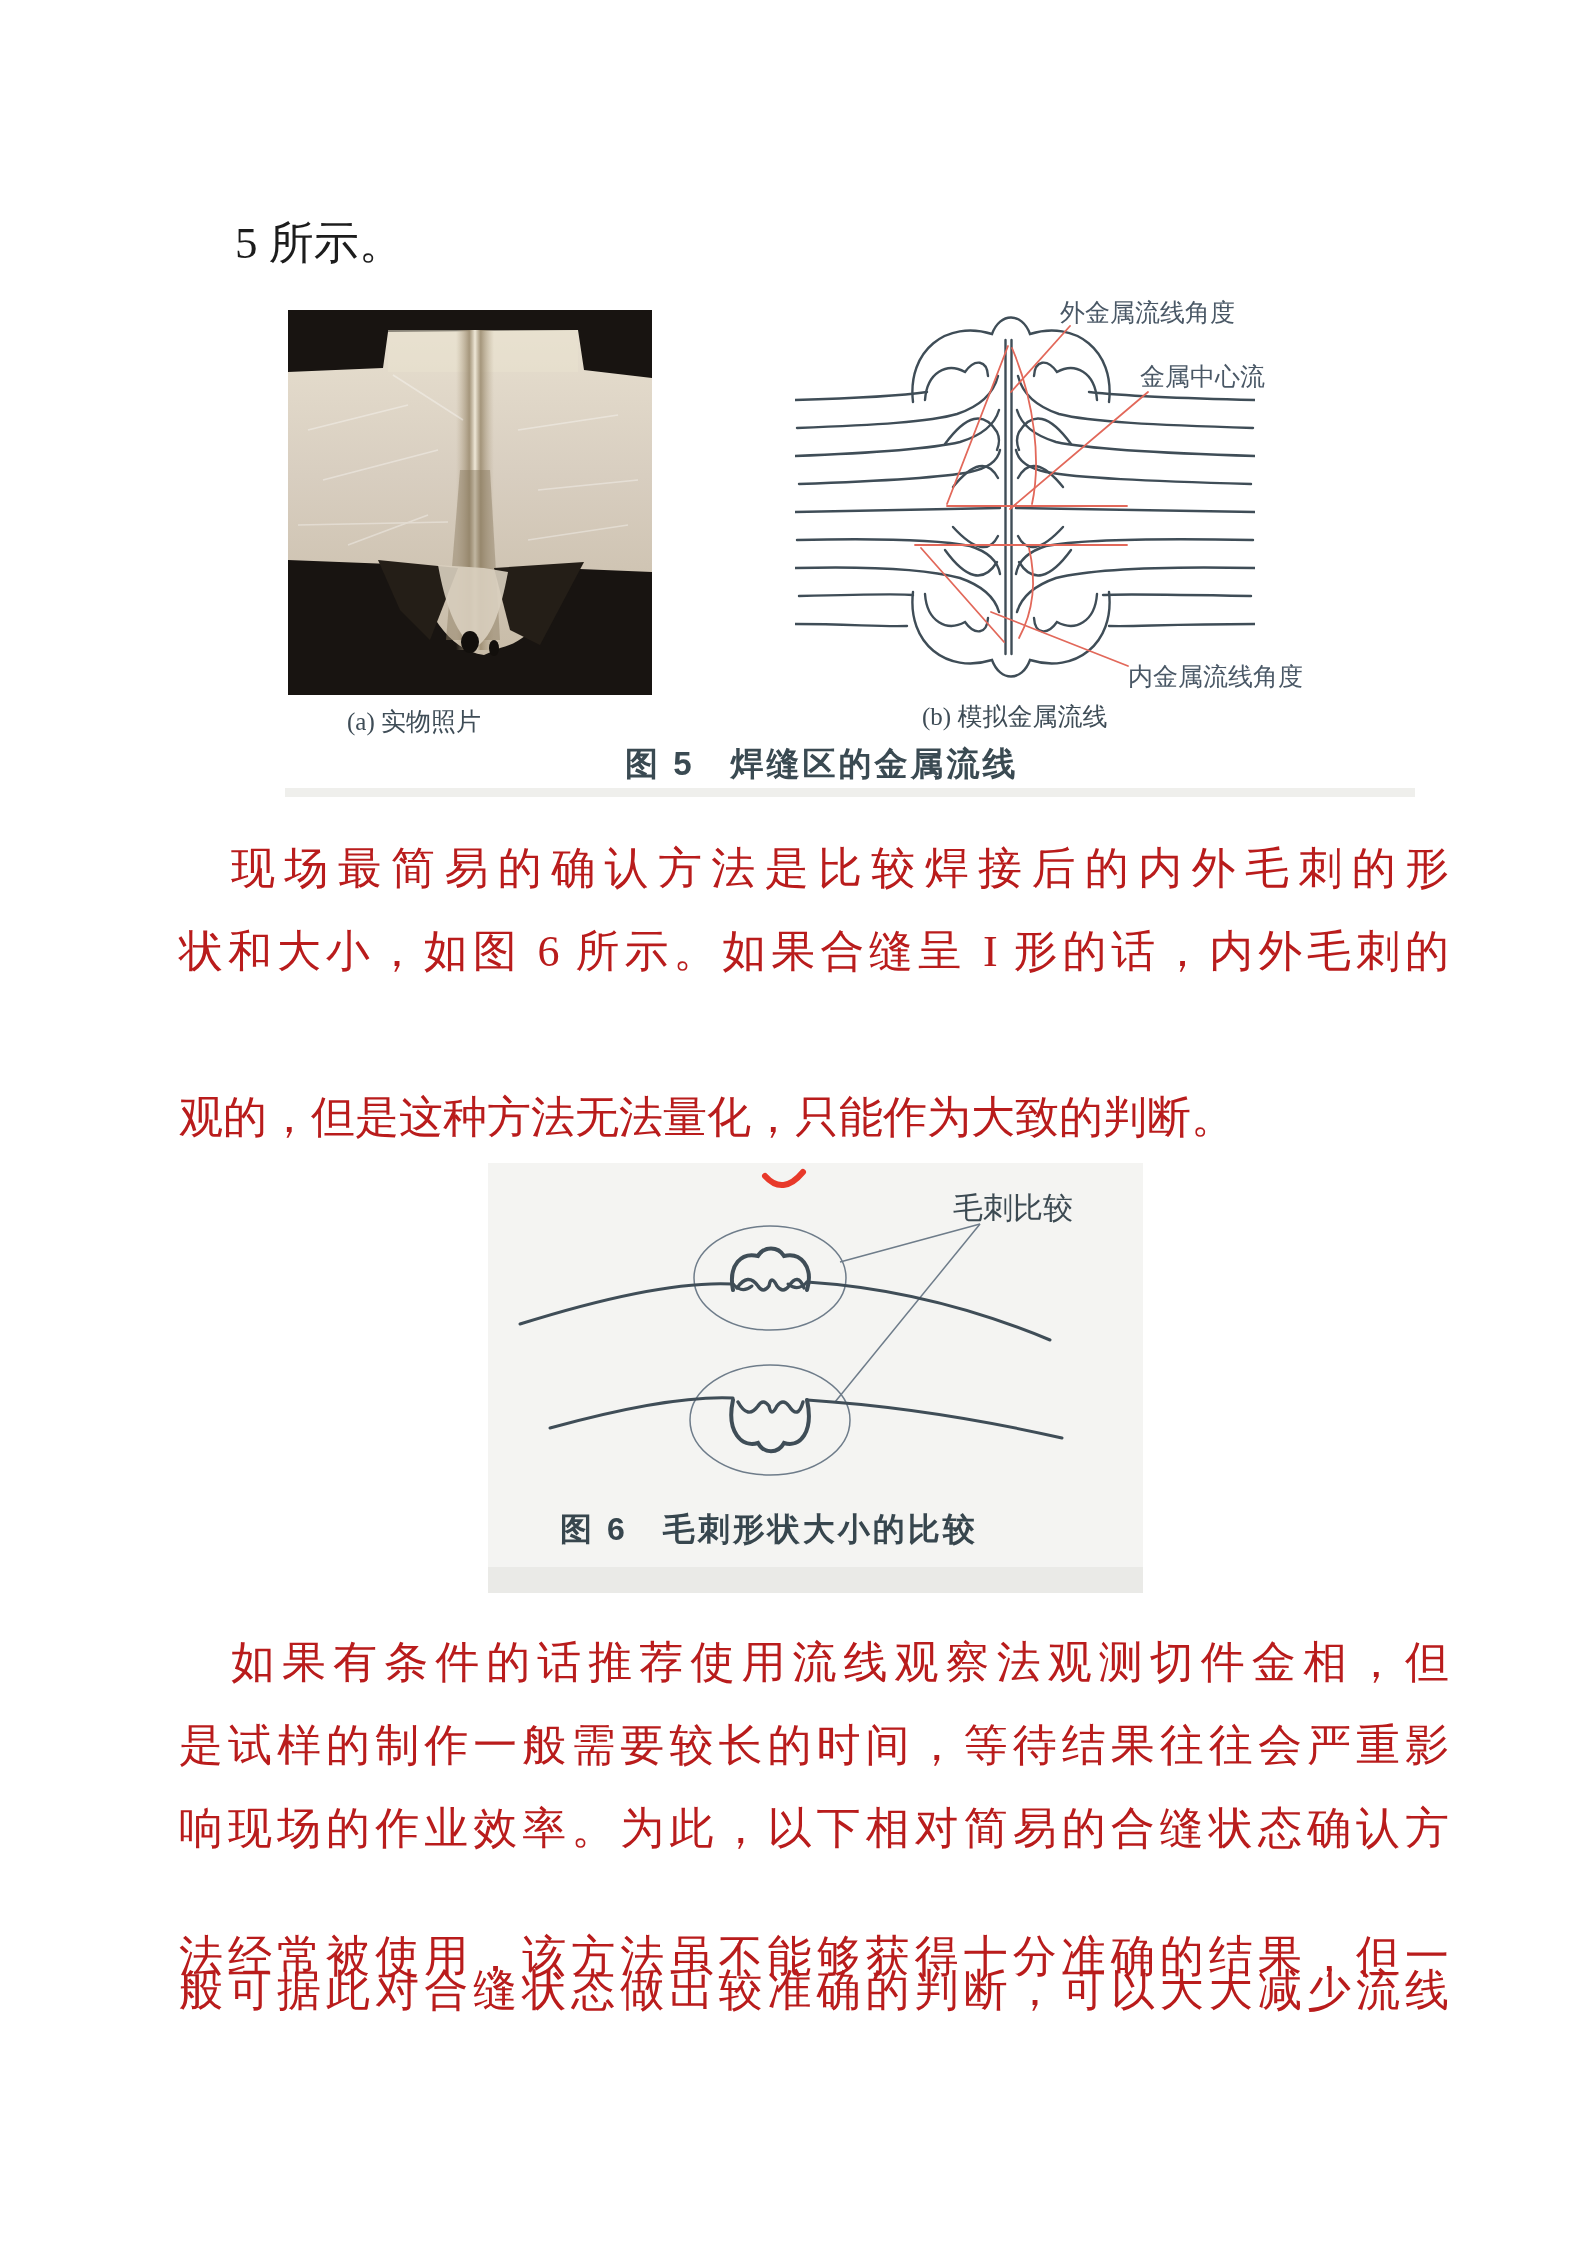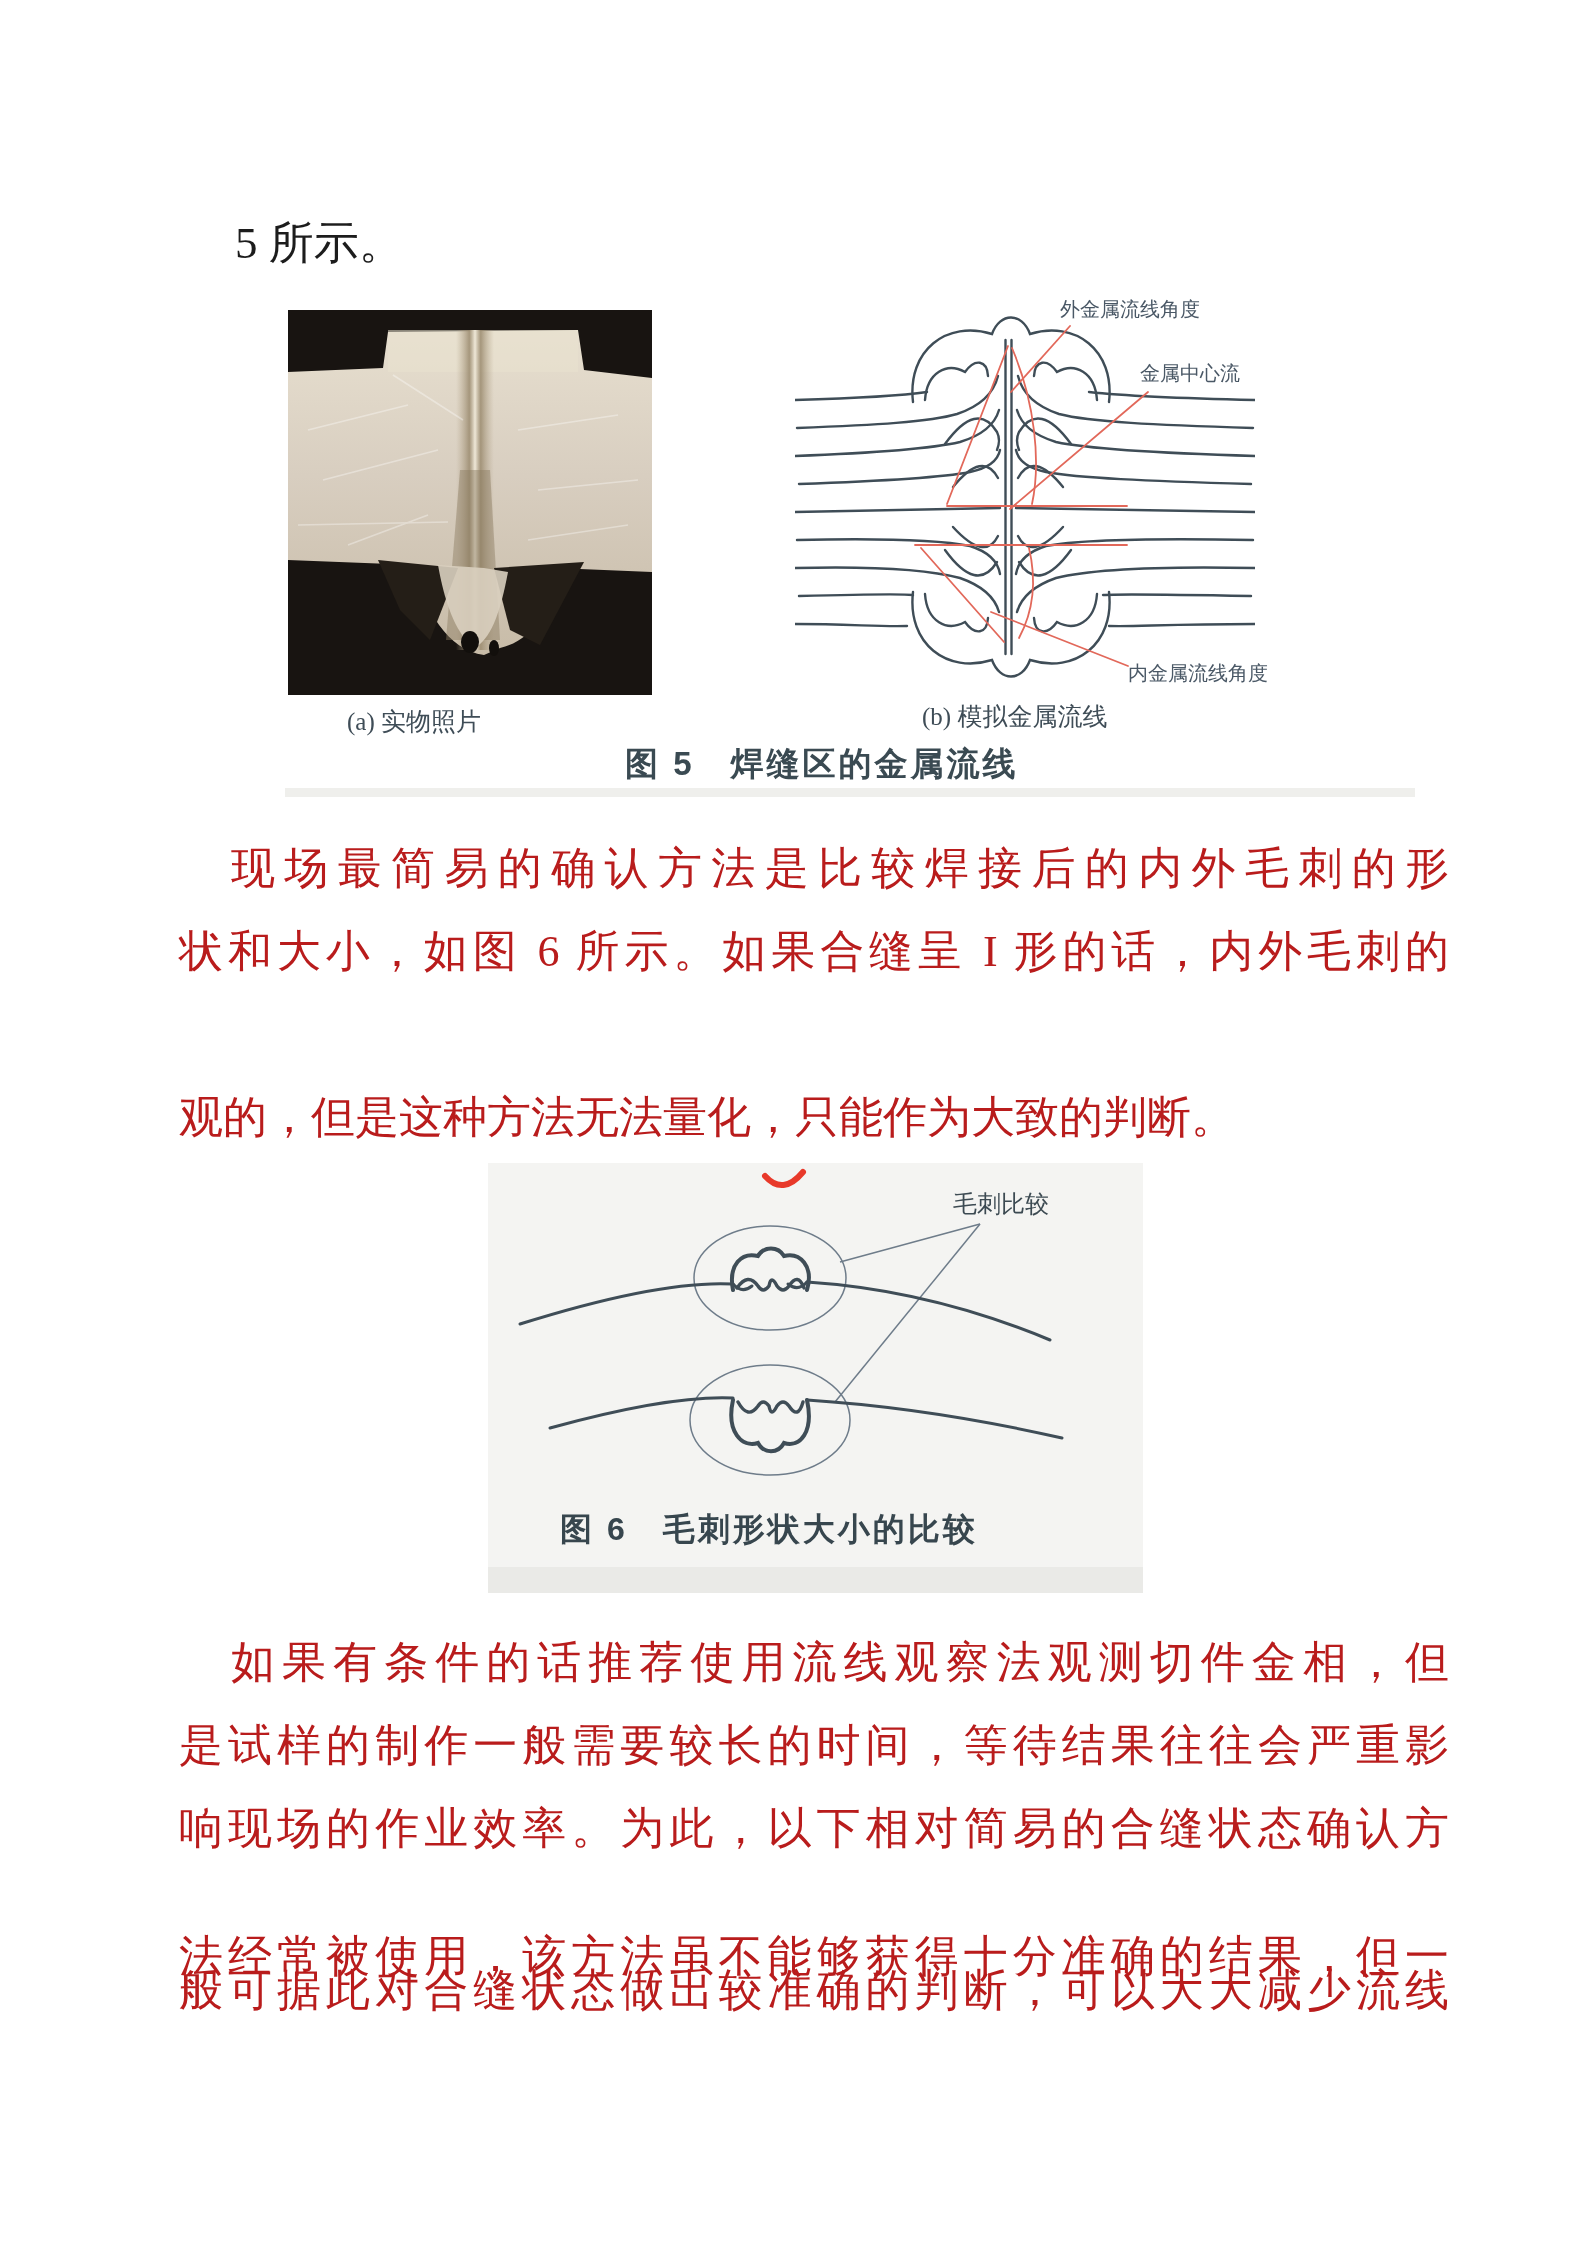--- a/index.html
+++ b/index.html
@@ -16,21 +16,21 @@
   }
   .stretch{
     white-space:normal;text-align:justify;text-align-last:justify;
     text-justify:inter-character;
   }
   .indent{padding-left:52px;width:1218px;}
   .introline{
     position:absolute;left:235px;top:213px;font-size:45px;line-height:60px;color:#1c1c1c;
   }
   .figlabel{
-    position:absolute;font-size:20px;color:#4a5866;white-space:nowrap;
+    position:absolute;font-size:25px;color:#4a5866;white-space:nowrap;
     font-family:"Liberation Serif","DejaVu Serif",serif;
   }
   .subcaption{
     position:absolute;font-size:25px;color:#3f4d57;white-space:nowrap;
     font-family:"Liberation Serif","DejaVu Serif",serif;
   }
   .figcaption{
     position:absolute;font-weight:bold;white-space:nowrap;
     font-family:"Liberation Sans","DejaVu Sans",sans-serif;
     color:#3a4a52;letter-spacing:3px;
@@ -189,21 +189,21 @@
       <path d="M 247,128 Q 258,112 268,126 Q 273,134 279,126 Q 281,114 287,126 Q 293,134 299,126 Q 308,112 314,128" stroke-width="3.4"></path>
 
       <path d="M 60,268 Q 180,235 243,238"></path>
       <path d="M 317,240 Q 440,248 572,278"></path>
 
       <path d="M 243,240 C 236,272 252,288 268,283 C 274,294 288,294 294,283 C 310,288 324,272 317,240" stroke-width="4"></path>
       <path d="M 248,242 Q 258,260 268,246 Q 273,238 279,246 Q 281,258 287,246 Q 293,238 299,246 Q 308,260 313,242" stroke-width="3.4"></path>
     </g>
   </svg>
 
-  <div class="figlabel" style="left:953px;top:1188px;font-size:24px;color:#3c4a52;text-align:right;">毛刺比较</div>
+  <div class="figlabel" style="left:953px;top:1188px;font-size:30px;color:#3c4a52;text-align:right;">毛刺比较</div>
   <div class="figcaption" style="left:560px;top:1508px;font-size:32px;color:#37464e;">图 6　毛刺形状大小的比较</div>
 
   <div class="bodyline stretch indent" style="top:1632px;">如果有条件的话推荐使用流线观察法观测切件金相，但</div>
   <div class="bodyline stretch" style="top:1715px;">是试样的制作一般需要较长的时间，等待结果往往会严重影</div>
   <div class="bodyline stretch" style="top:1798px;">响现场的作业效率。为此，以下相对简易的合缝状态确认方</div>
   <div class="bodyline stretch" style="top:1879px;margin-top:47px;">法经常被使用，该方法虽不能够获得十分准确的结果，但一</div>
   <div class="bodyline stretch" style="top:1960px;">般可据此对合缝状态做出较准确的判断，可以大大减少流线</div>
 
 </div>
 

